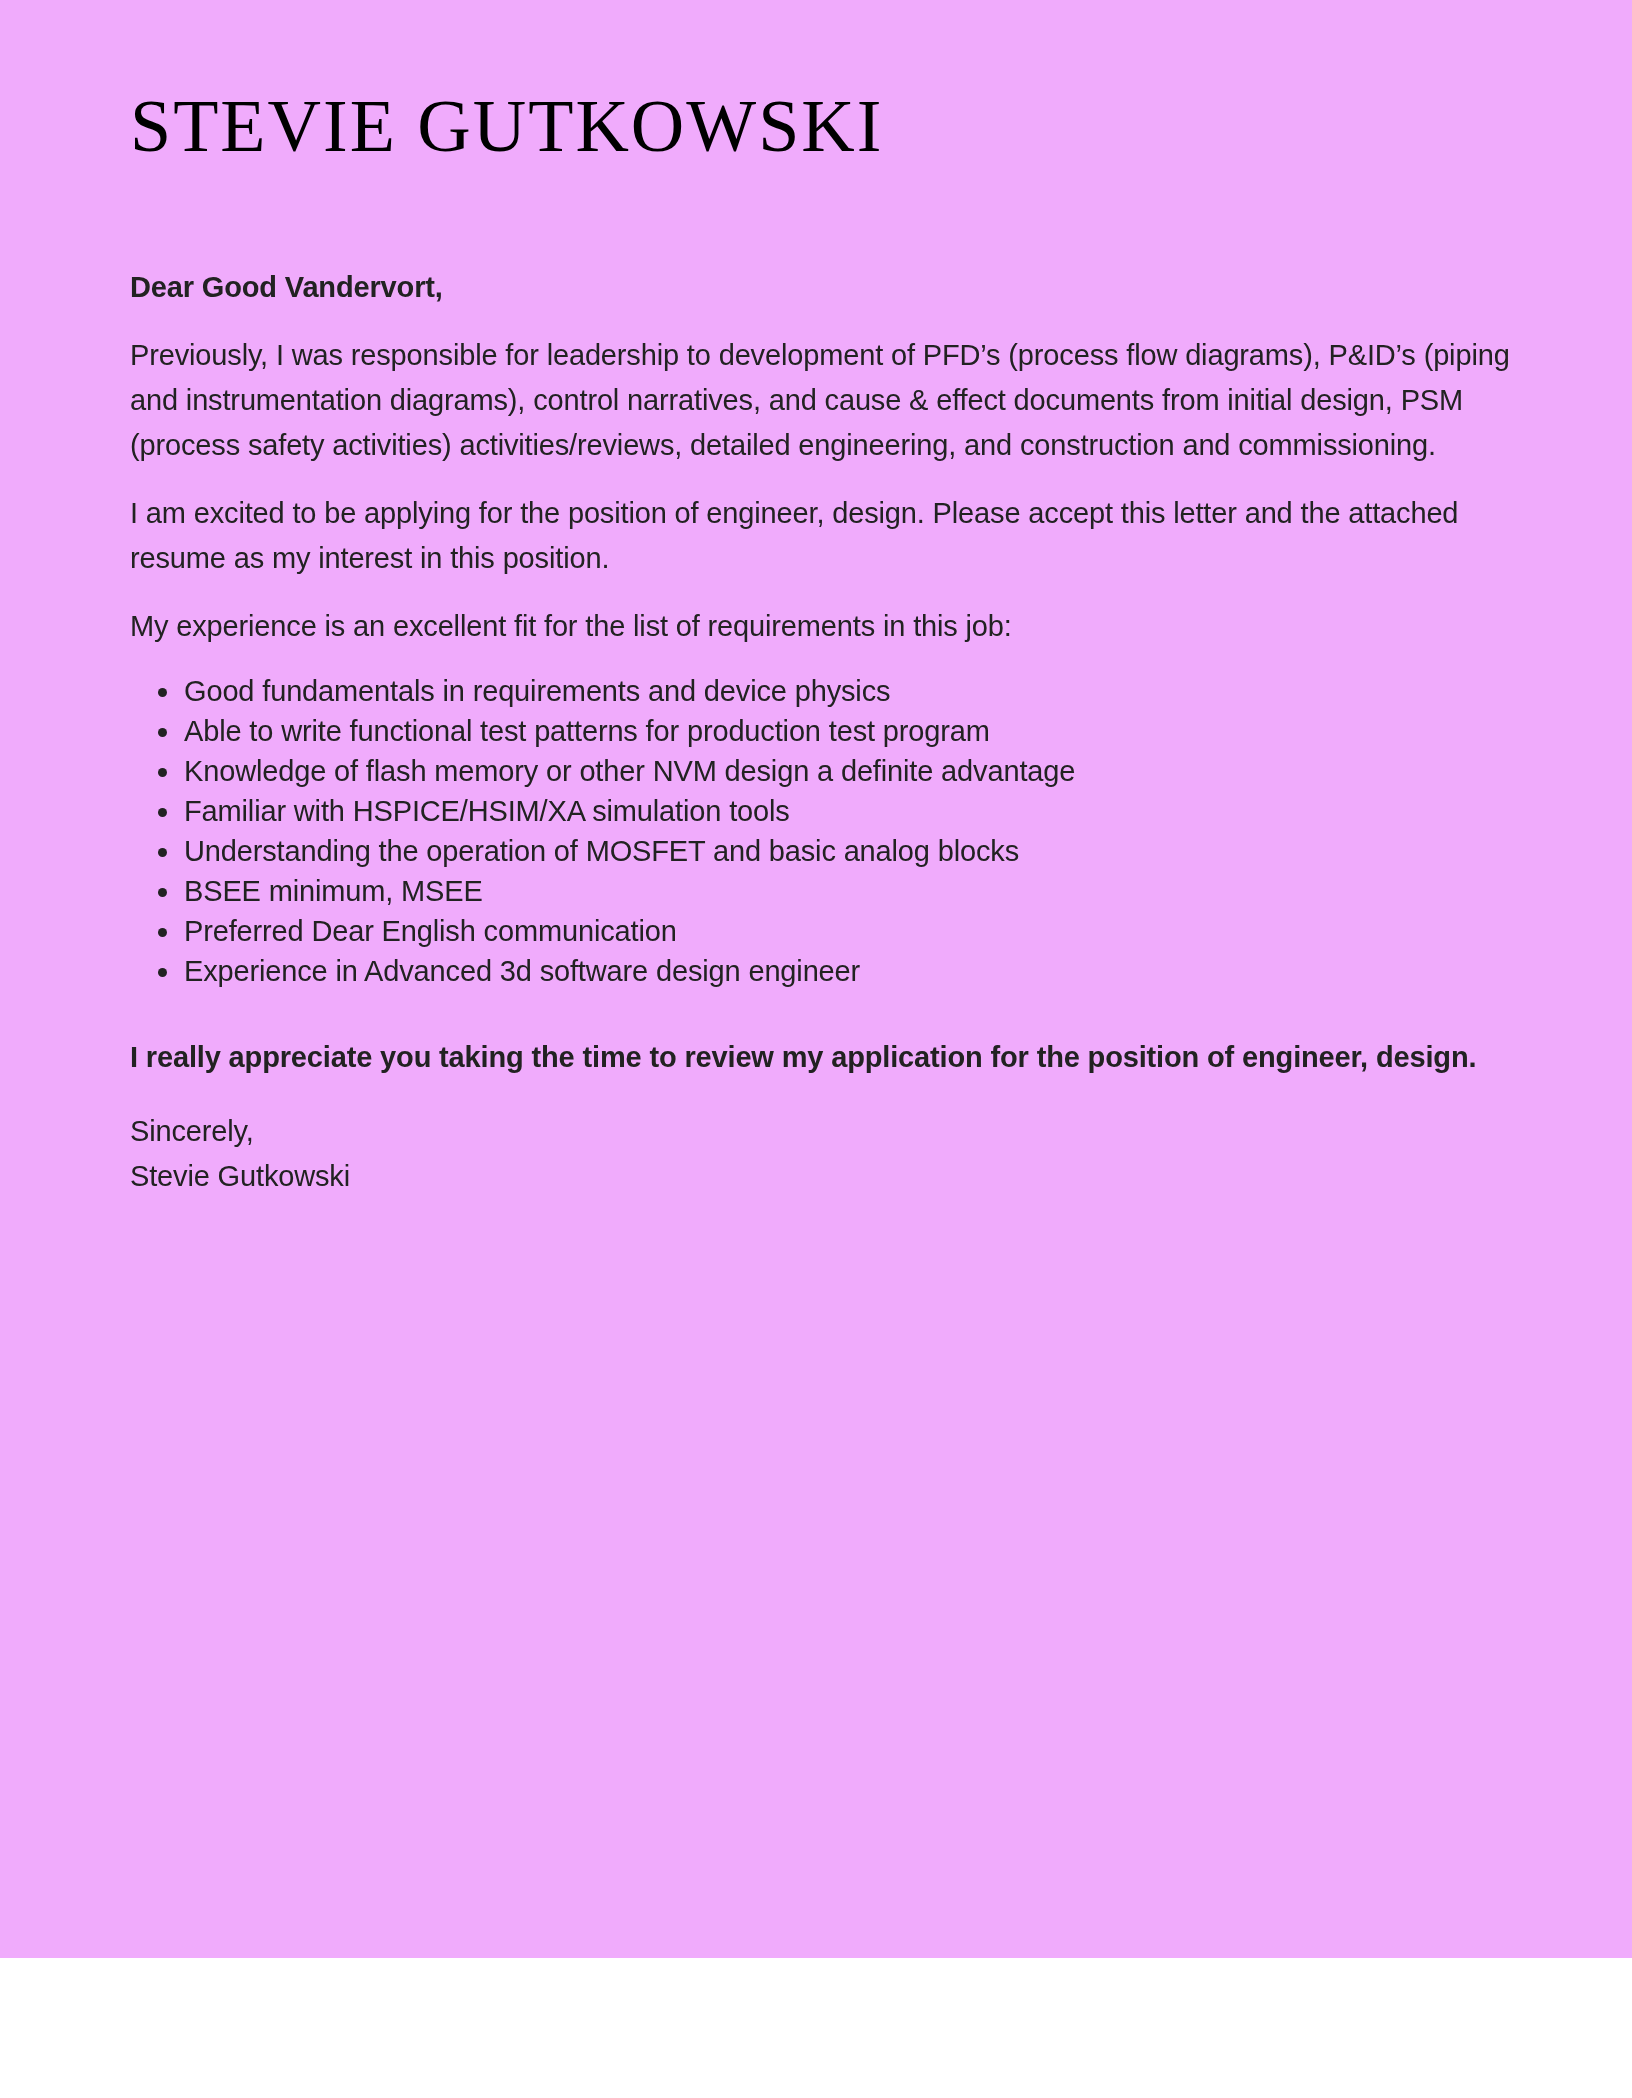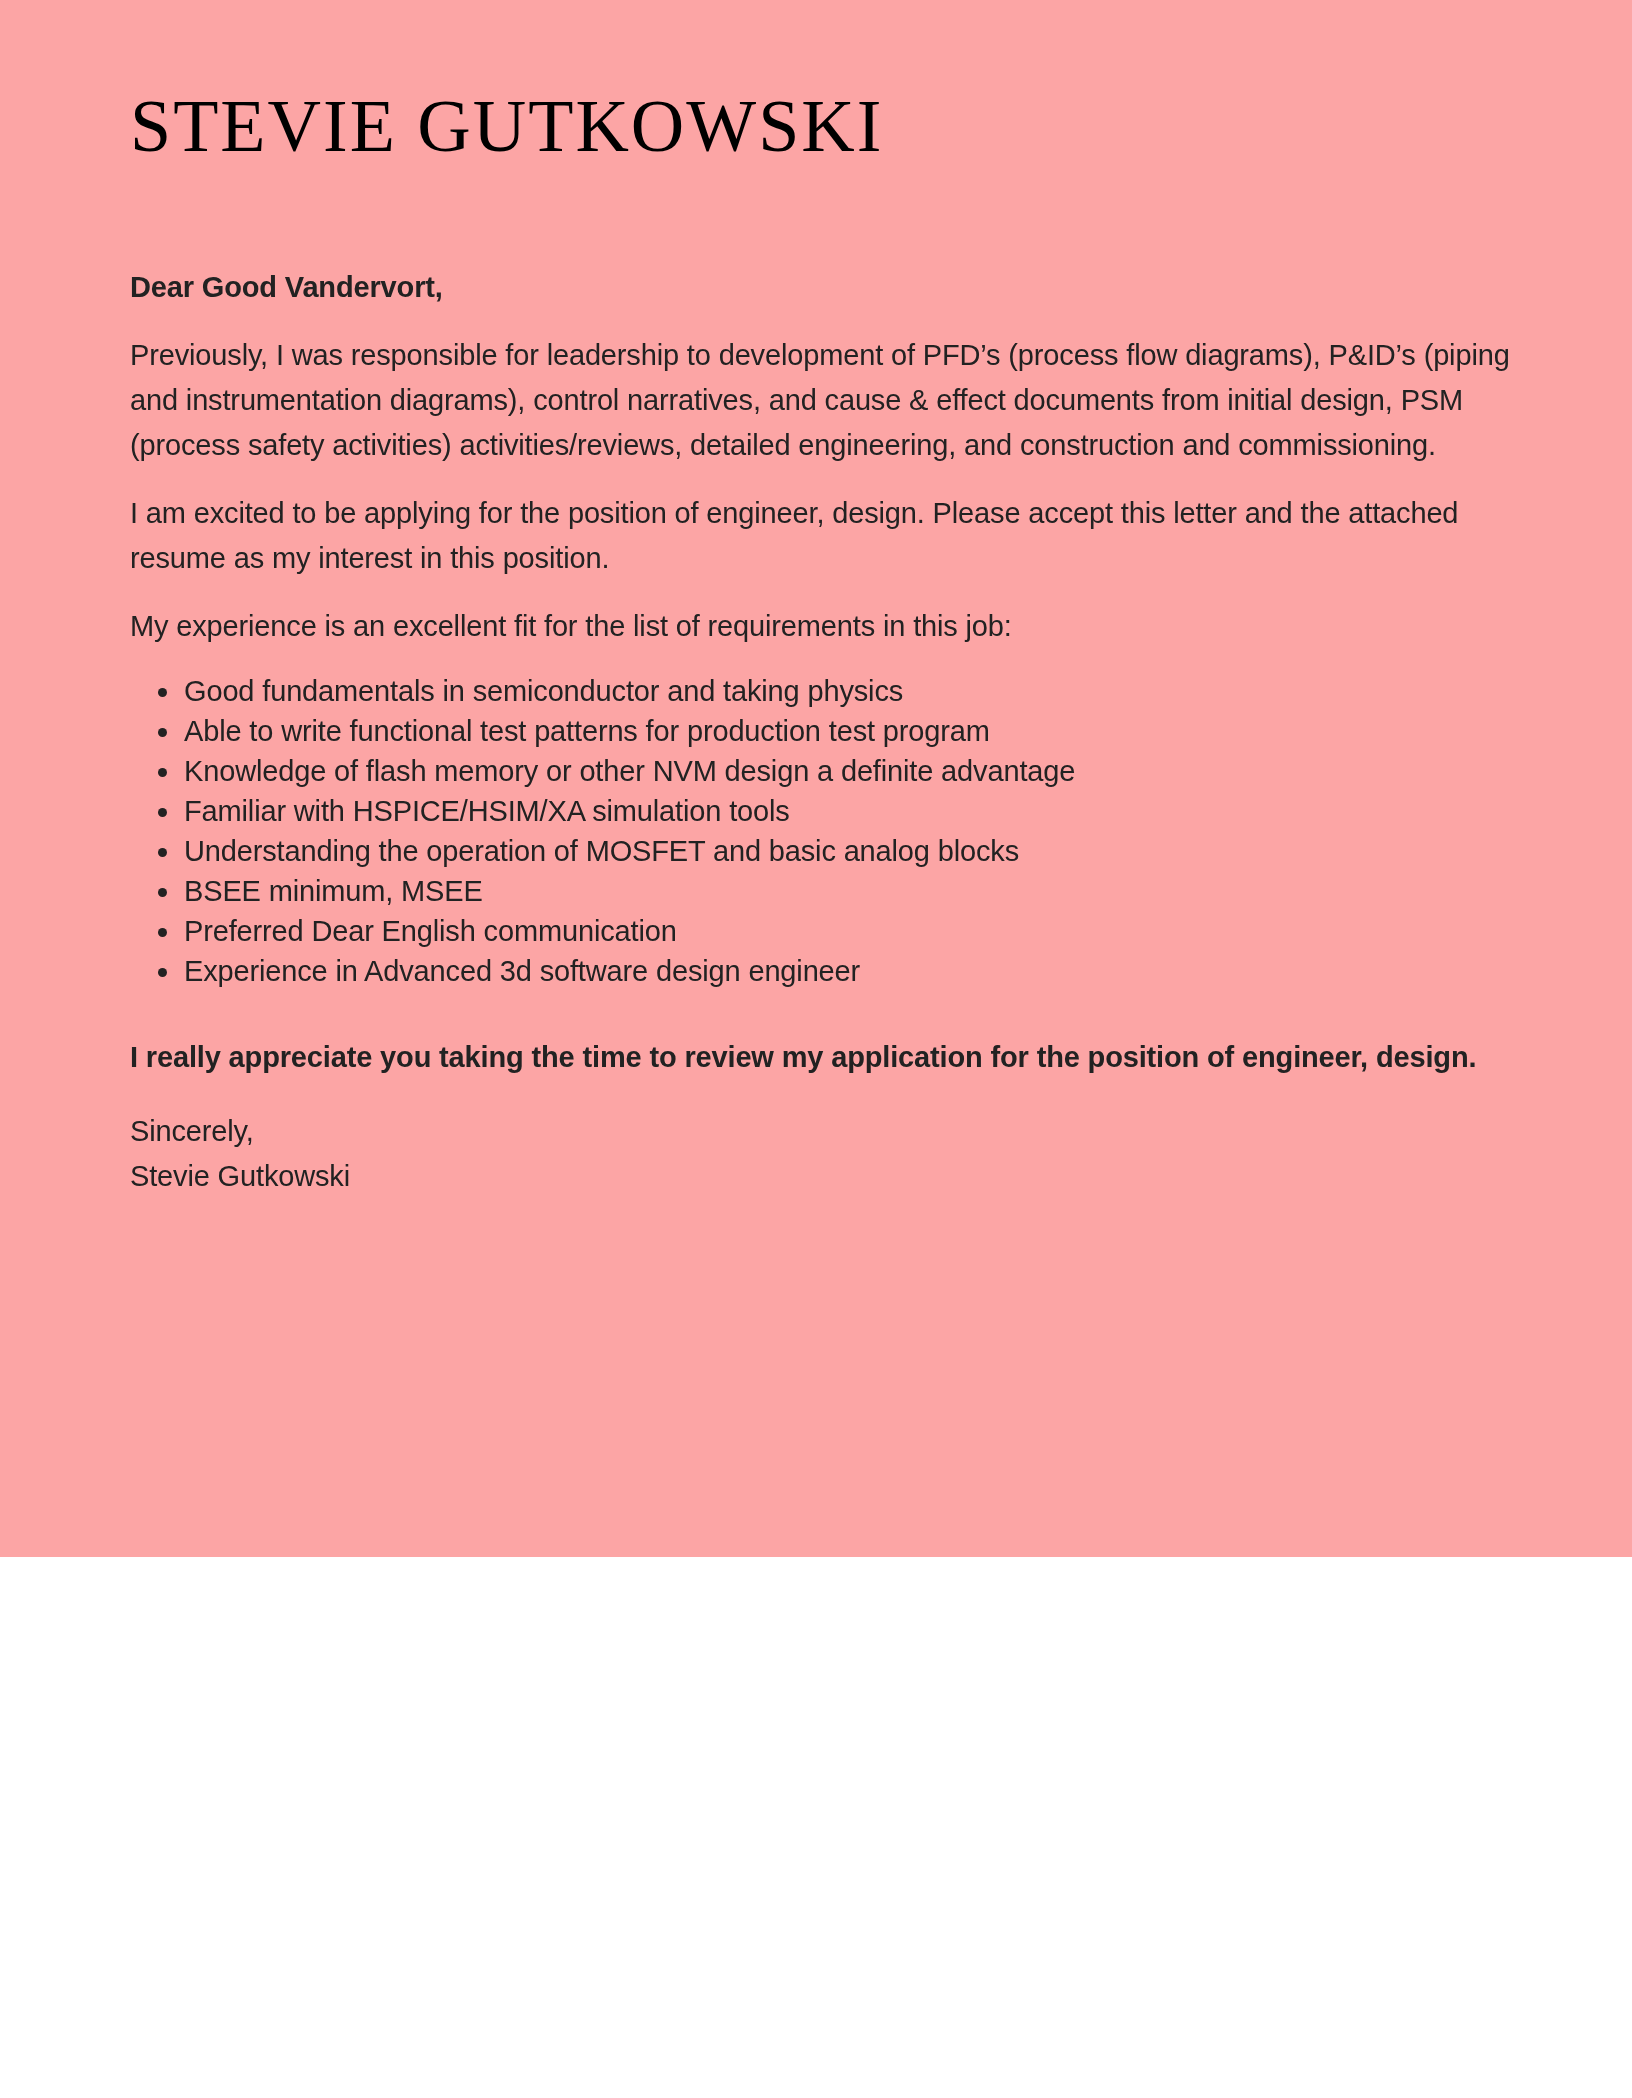--- a/index.html
+++ b/index.html
@@ -11,23 +11,23 @@
     width: 1632px;
     height: 2098px;
     position: relative;
     font-family: "Liberation Sans", sans-serif;
     color: #222222;
     overflow: hidden;
   }
   .page {
     box-sizing: border-box;
     width: 1632px;
-    height: 1557px;
+    height: 1958px;
     padding: 86px 108px 0 130px;
-    background: #fca5a5;
+    background: #f0abfc;
   }
   .letter-name {
     font-family: "Liberation Serif", serif;
     font-weight: 400;
     font-size: 74px;
     line-height: 1.1;
     letter-spacing: 2px;
     color: #000000;
     margin: 0;
   }
@@ -88,21 +88,21 @@
 
   <div class="greeting">Dear Good Vandervort,</div>
 
   <p class="body-para">Previously, I was responsible for leadership to development of PFD’s (process flow diagrams), P&amp;ID’s (piping and instrumentation diagrams), control narratives, and cause &amp; effect documents from initial design, PSM (process safety activities) activities/reviews, detailed engineering, and construction and commissioning.</p>
 
   <p class="body-para">I am excited to be applying for the position of engineer, design. Please accept this letter and the attached resume as my interest in this position.</p>
 
   <p class="body-para">My experience is an excellent fit for the list of requirements in this job:</p>
 
   <ul class="requirements">
-    <li>Good fundamentals in semiconductor and taking physics</li>
+    <li>Good fundamentals in requirements and device physics</li>
     <li>Able to write functional test patterns for production test program</li>
     <li>Knowledge of flash memory or other NVM design a definite advantage</li>
     <li>Familiar with HSPICE/HSIM/XA simulation tools</li>
     <li>Understanding the operation of MOSFET and basic analog blocks</li>
     <li>BSEE minimum, MSEE</li>
     <li>Preferred Dear English communication</li>
     <li>Experience in Advanced 3d software design engineer</li>
   </ul>
 
   <p class="closing-para">I really appreciate you taking the time to review my application for the position of engineer, design.</p>

